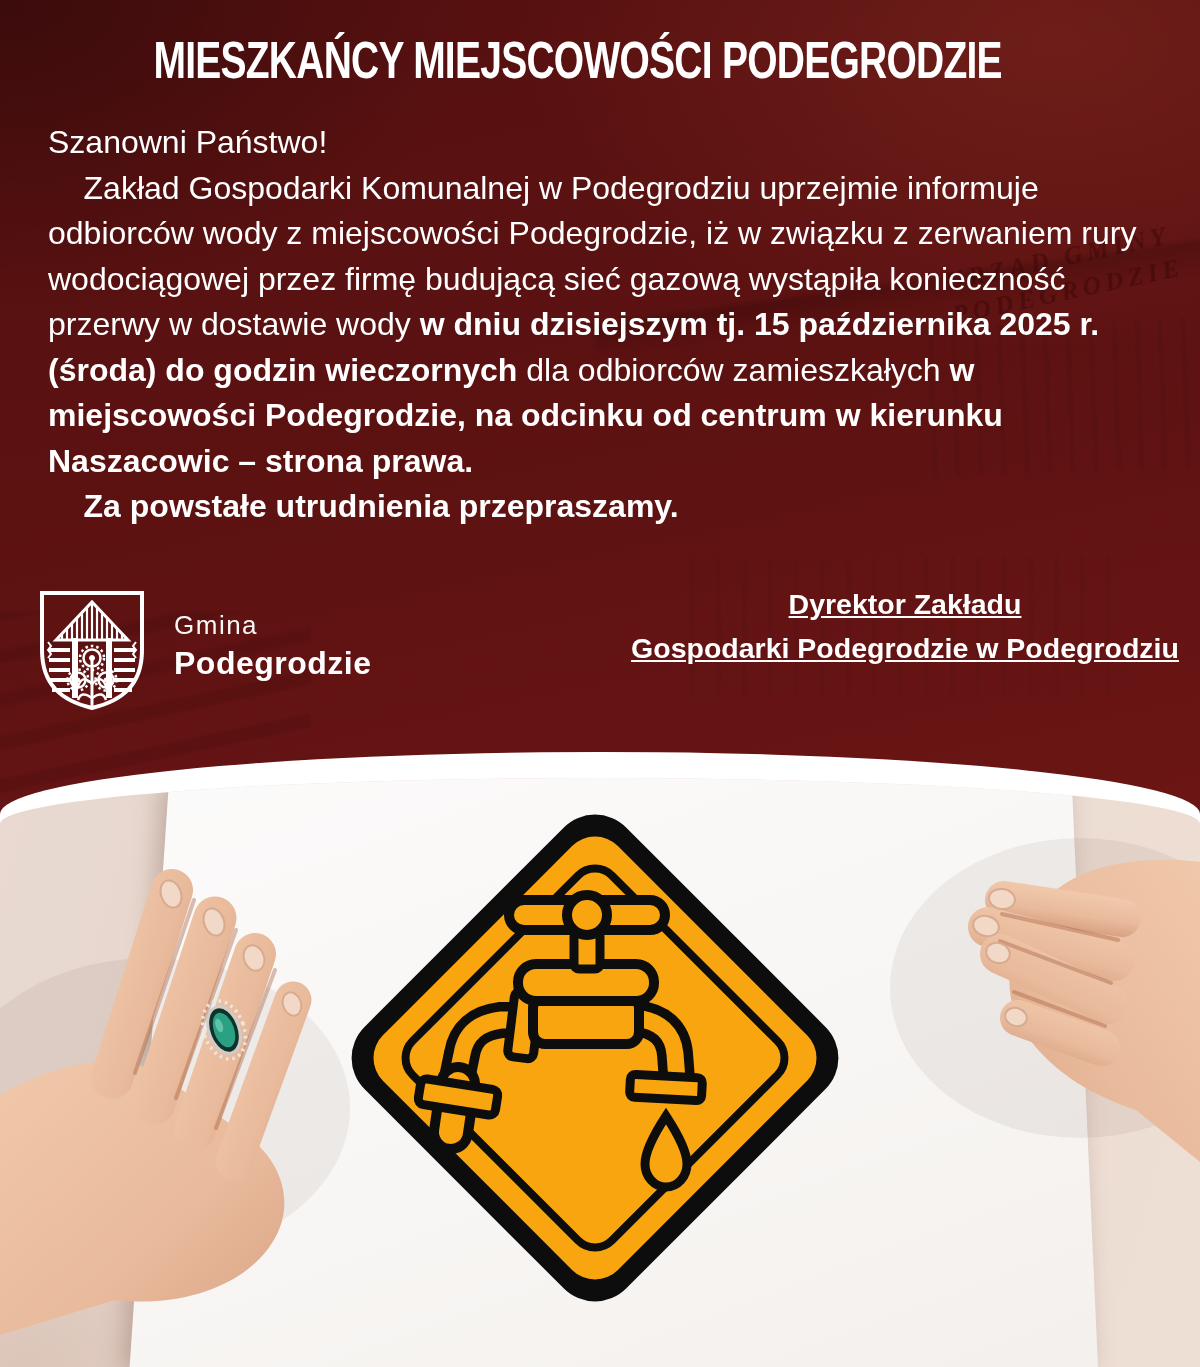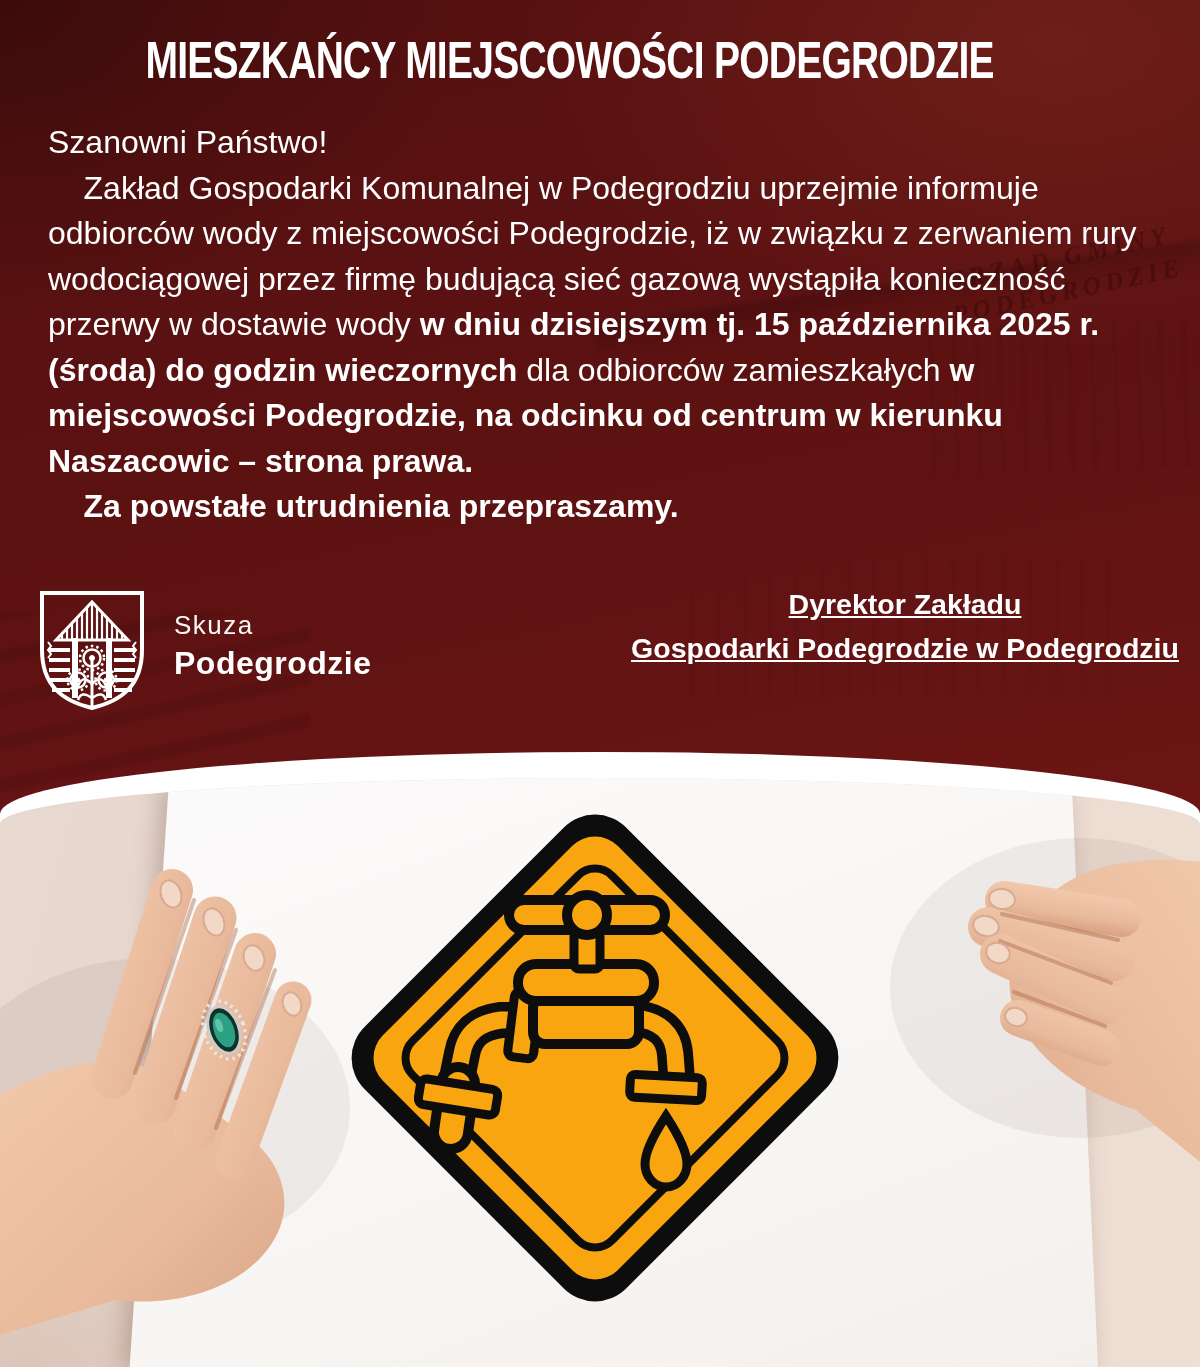--- a/index.html
+++ b/index.html
@@ -36,21 +36,21 @@
   .hint-railing2{
     left:690px;top:556px;width:430px;height:140px;
     background:repeating-linear-gradient(90deg, rgba(0,0,0,.09) 0 5px, transparent 5px 26px);
     opacity:.4;
   }
   .hint-stairs{
     left:-20px;top:612px;width:330px;height:230px;
     background:repeating-linear-gradient(168deg, rgba(0,0,0,.13) 0 13px, transparent 13px 42px);
     opacity:.6;filter:blur(1px);
   }
-  .title-wrap{position:absolute;top:30px;left:4px;width:1012px;text-align:center;}
+  .title-wrap{position:absolute;top:30px;left:12px;width:1012px;text-align:center;}
   .title{
     display:inline-block;margin:0;color:#fff;font-size:52px;font-weight:700;
     letter-spacing:-1px;white-space:nowrap;transform:scaleX(.75);transform-origin:50% 50%;
   }
   .body-text{
     position:absolute;left:40px;top:112px;width:1126px;margin:8px;
     color:#fff;font-size:32px;line-height:45.5px;font-weight:400;text-align:left;
   }
   .body-text .b{font-weight:700;}
   
@@ -149,21 +149,21 @@
           <circle cx="42" cy="92" r="10.5" stroke-width="2.5" stroke-dasharray="2.5,3"></circle>
           <circle cx="70" cy="92" r="7.5" stroke-width="2.5"></circle>
           <circle cx="70" cy="92" r="10.5" stroke-width="2.5" stroke-dasharray="2.5,3"></circle>
           <path d="M56,96 C48,88 44,90 40,104 M56,96 C64,88 68,90 72,104 M56,110 C48,104 44,106 42,112 M56,110 C64,104 68,106 70,112" stroke-width="2.5"></path>
           <circle cx="56" cy="70" r="2.5" fill="#ffffff"></circle>
           <circle cx="42" cy="92" r="2" fill="#ffffff"></circle>
           <circle cx="70" cy="92" r="2" fill="#ffffff"></circle>
         </g>
       </svg>
       <div class="logo-text">
-        <span class="logo-prefix">Skuza</span>
+        <span class="logo-prefix">Gmina</span>
         <span class="logo-name">Podegrodzie</span>
       </div>
     </div>
 
     <div class="signature">
       <div>Dyrektor Zakładu</div>
       <div>Gospodarki Podegrodzie w Podegrodziu</div>
     </div>
   </div>
 

